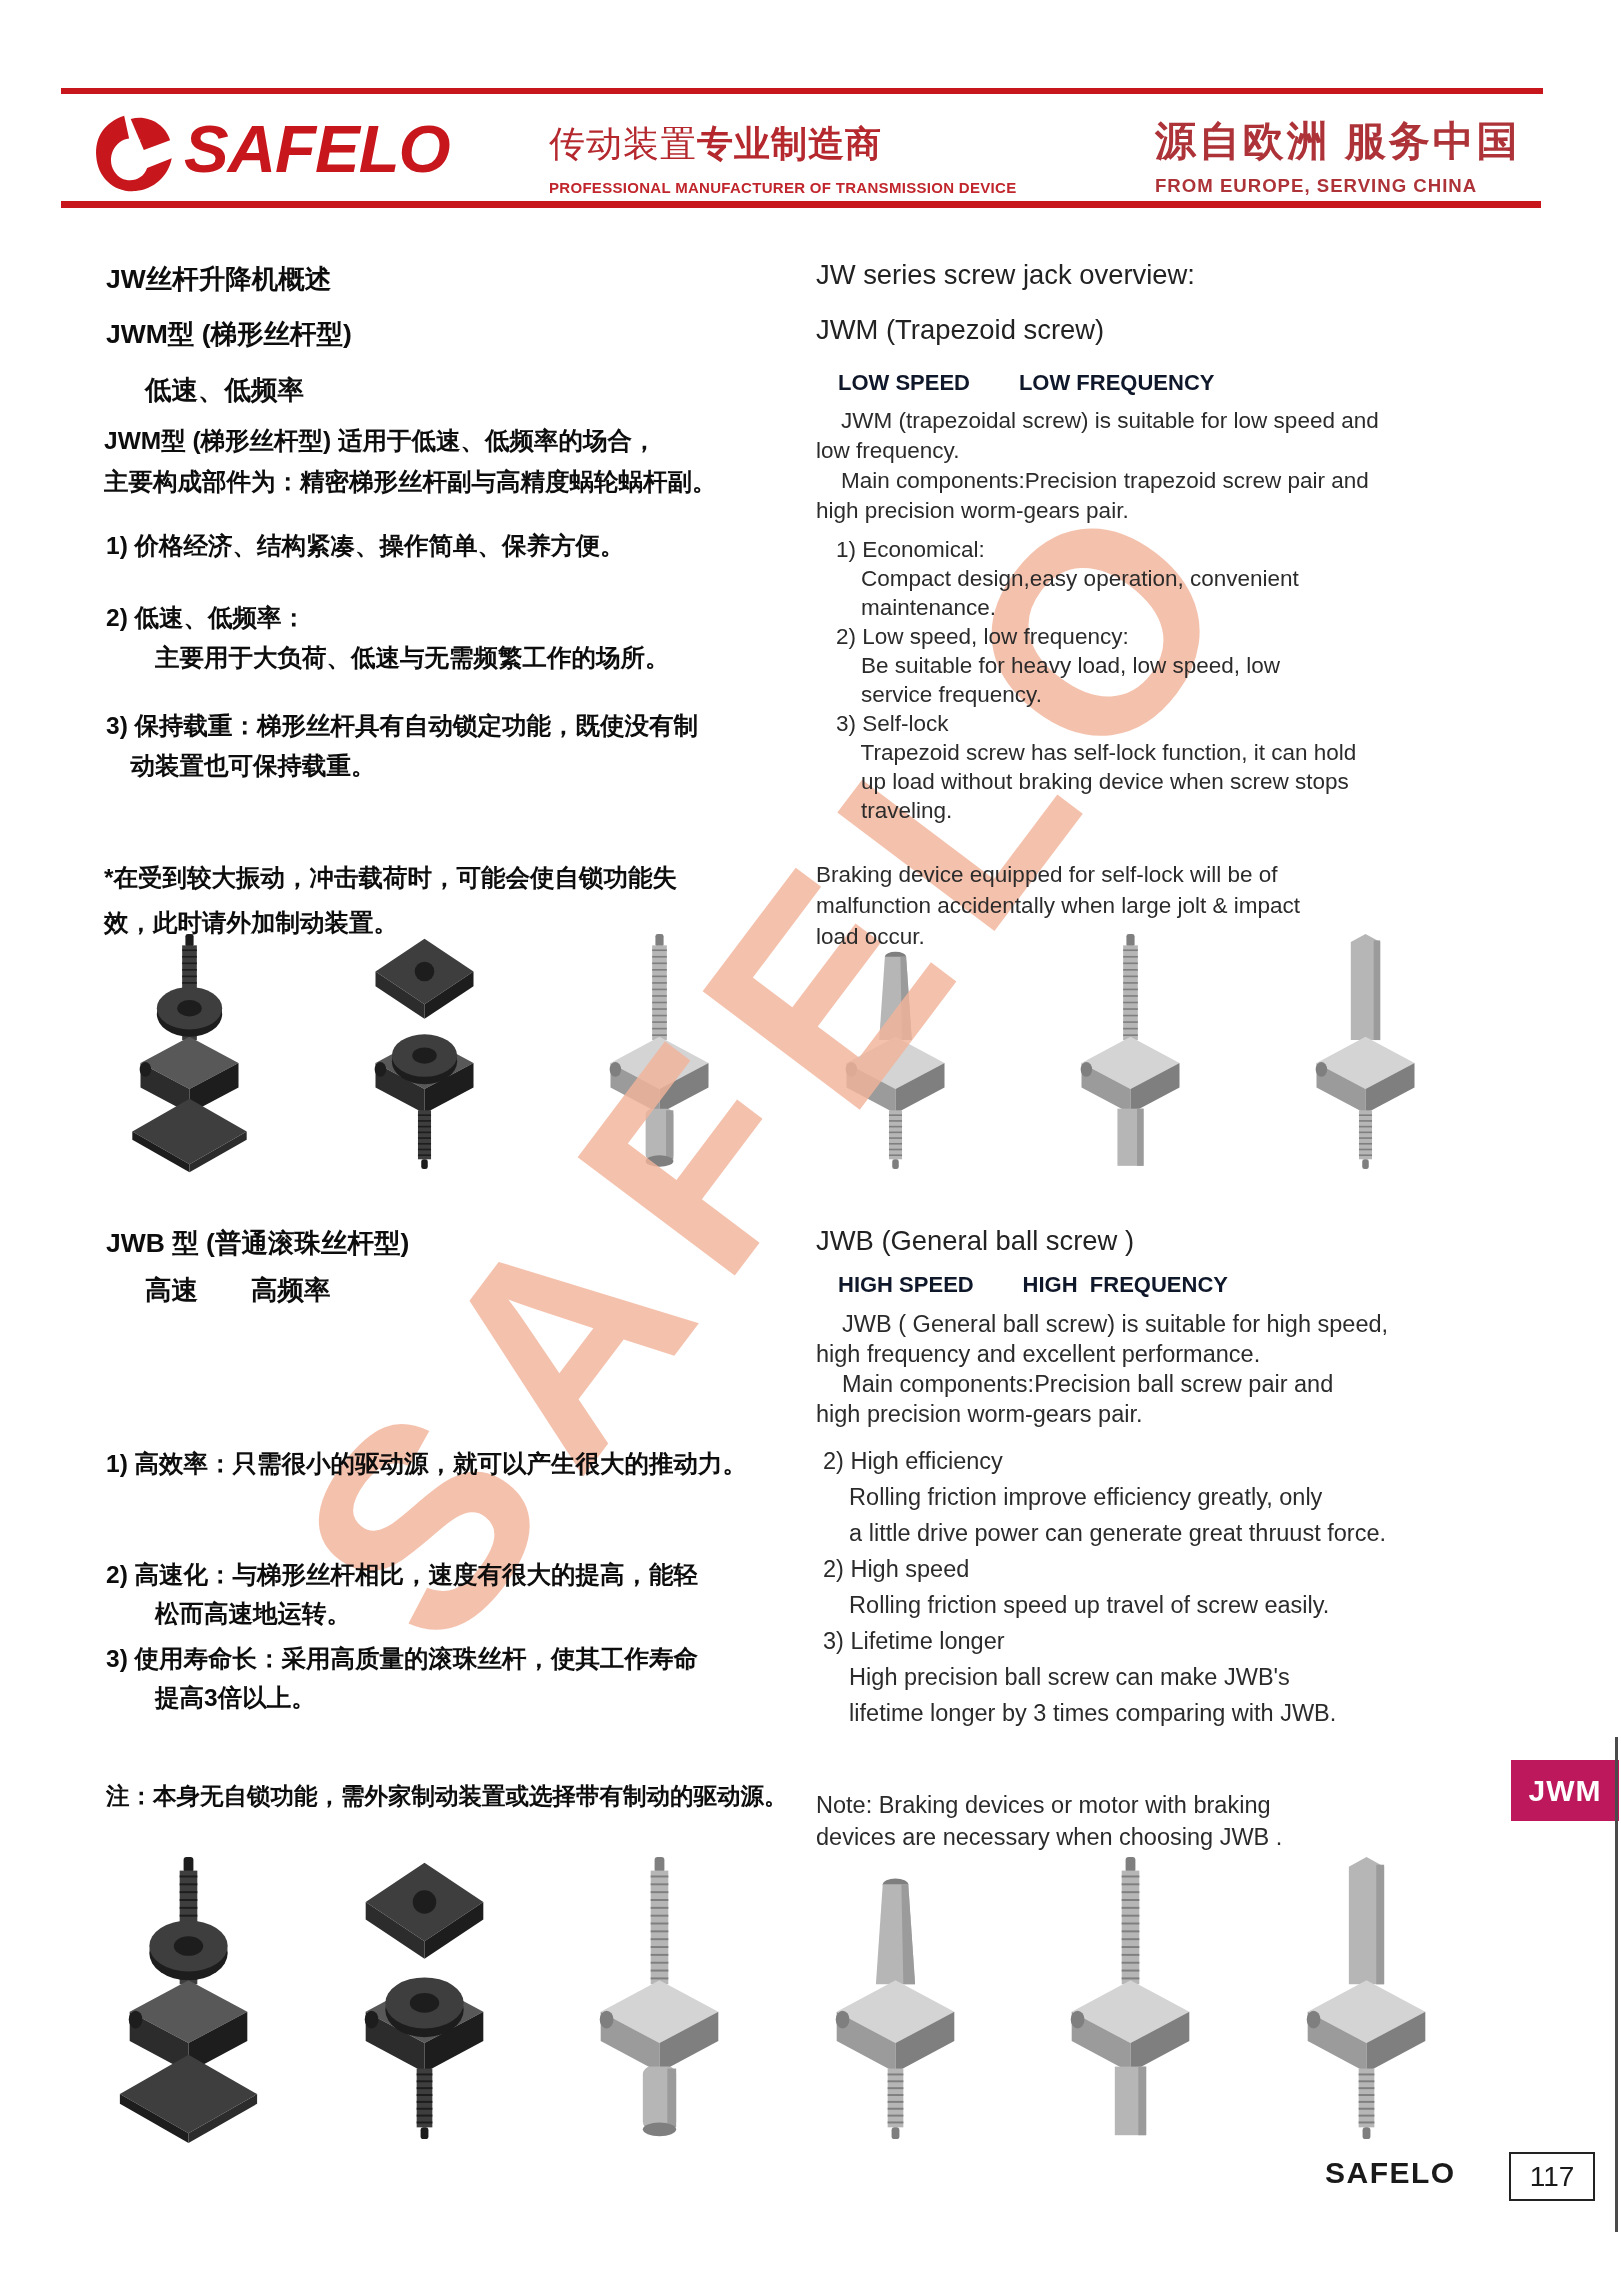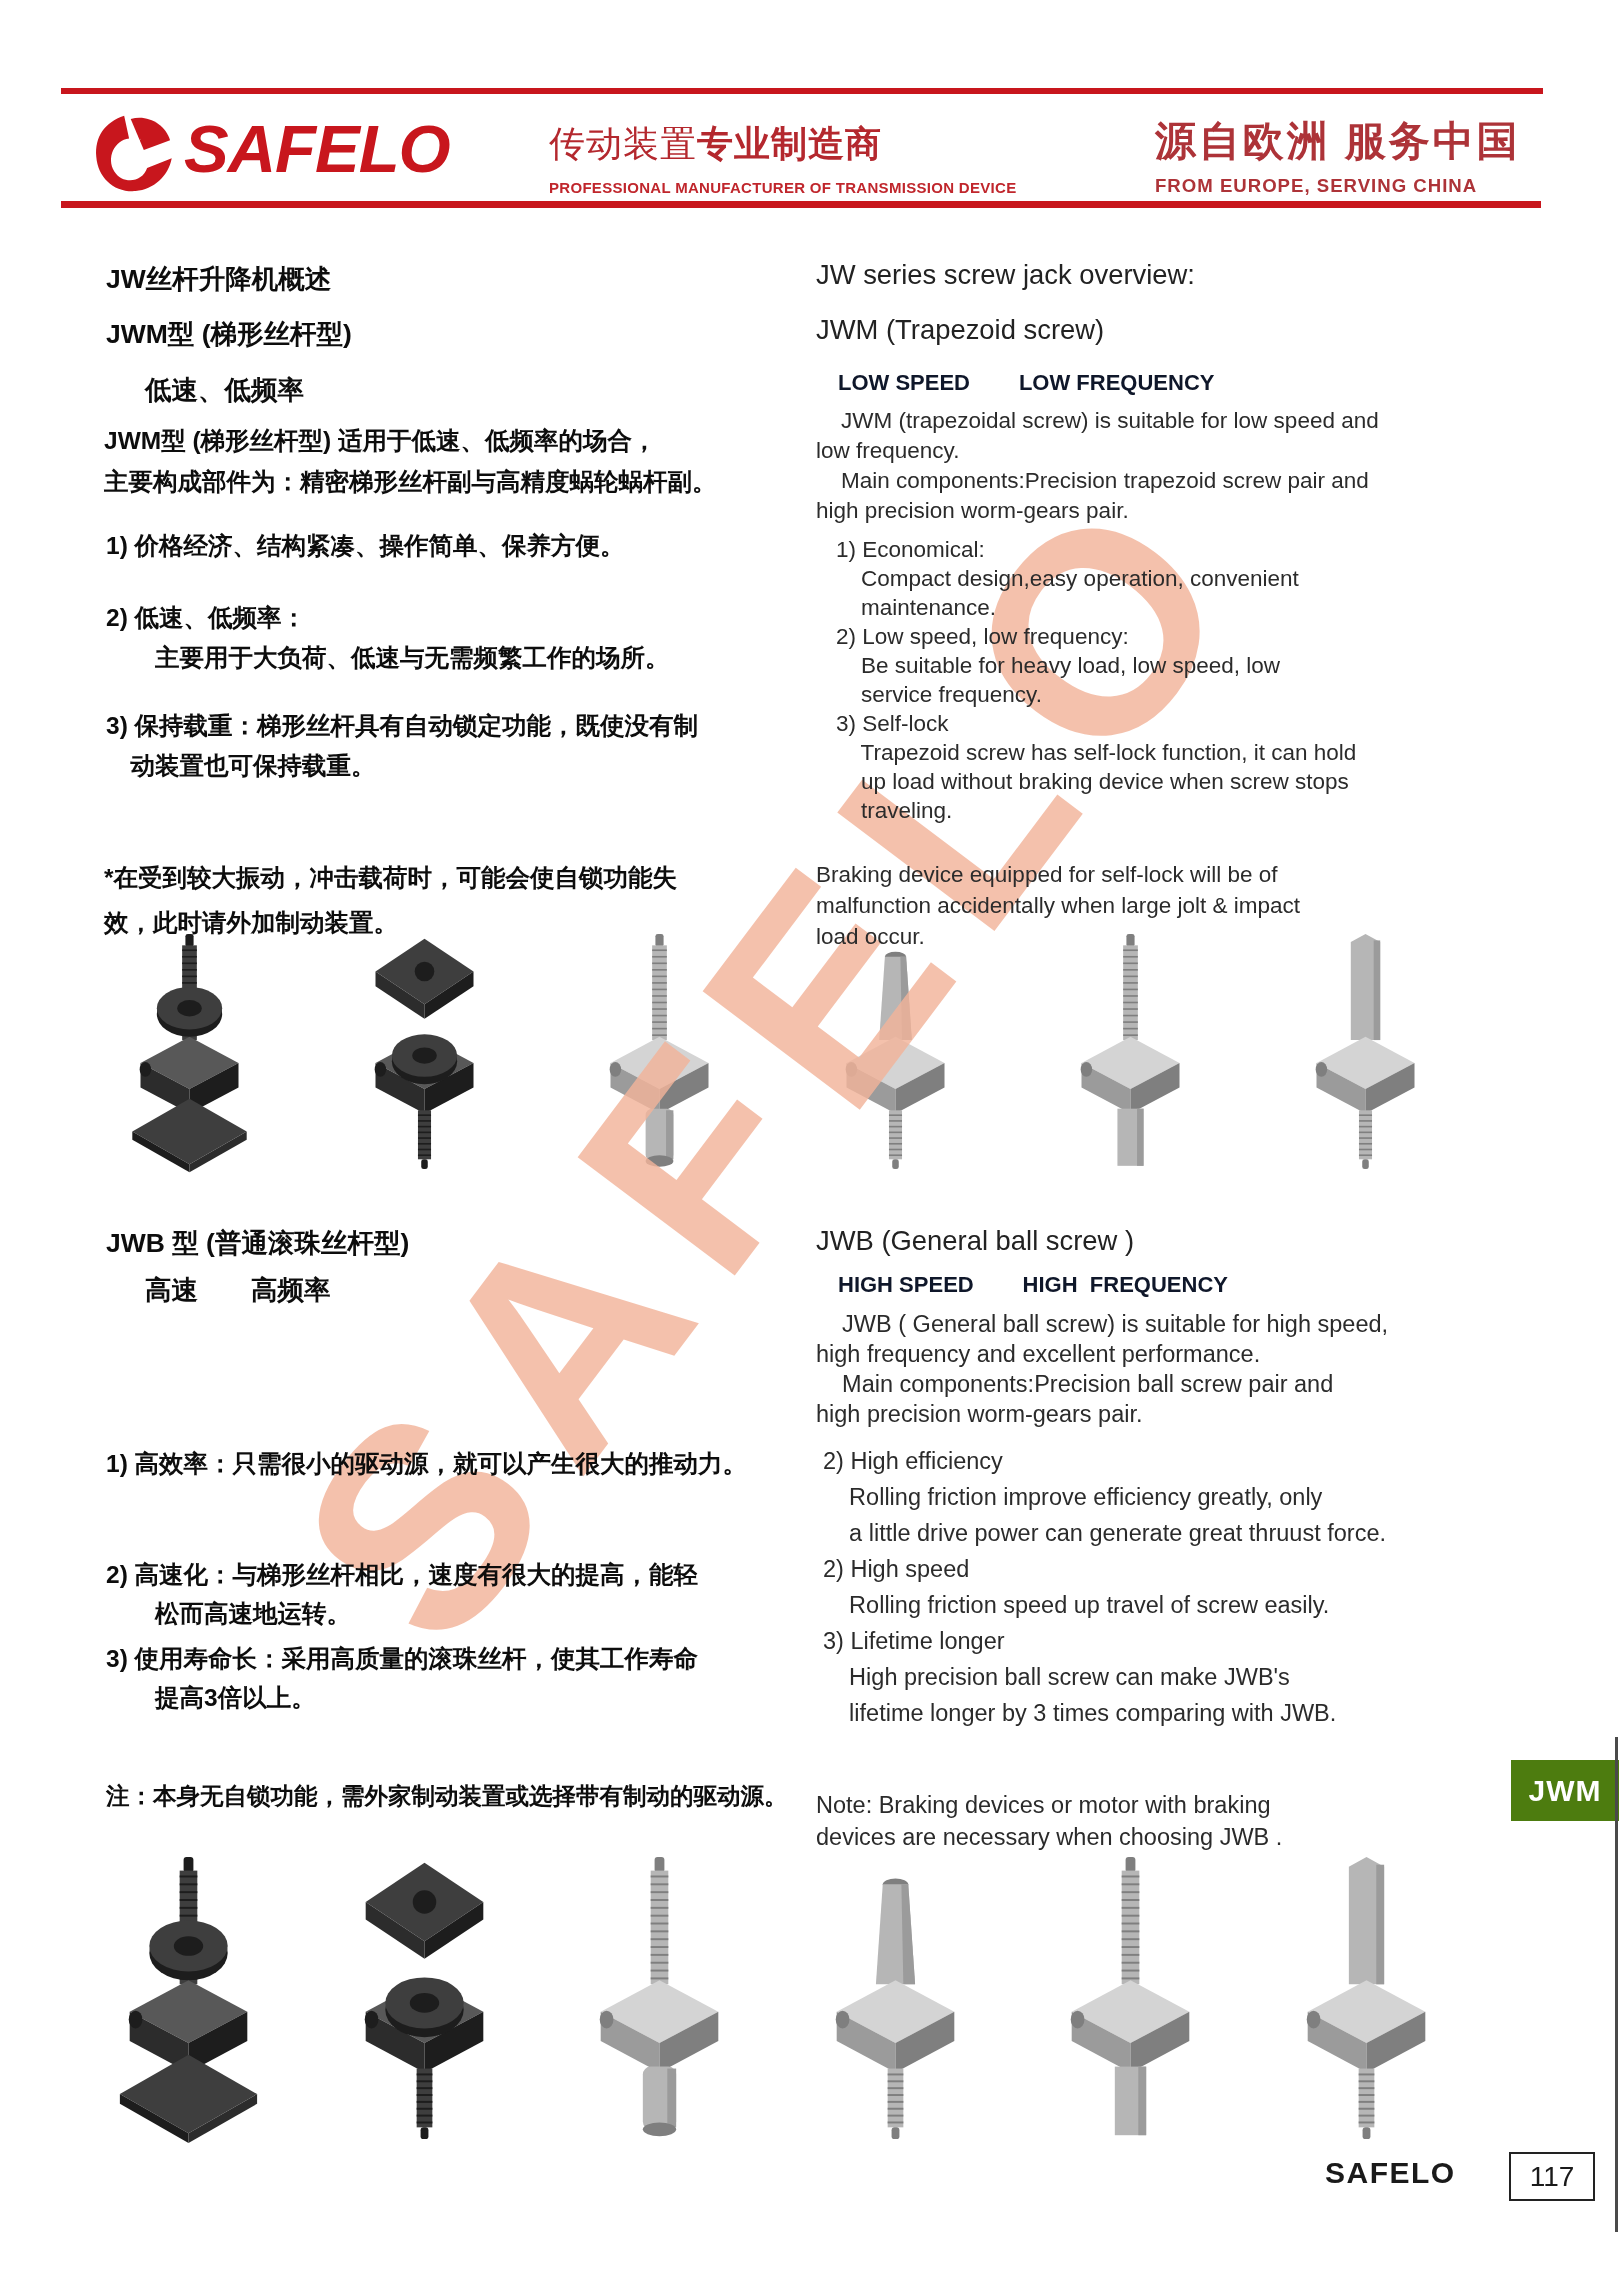--- a/index.html
+++ b/index.html
@@ -61,21 +61,21 @@
   .b-r2-list{left:823px;top:1443px;font-size:23.5px;}  .b-r2-list .ln{line-height:36px;}
   .b-r2-note{left:816px;top:1776px;font-size:23.5px;margin-top:13px;}  .b-r2-note .ln{line-height:32px;}
   
   .jack-row{position:absolute;display:flex;justify-content:space-between;z-index:0;}
   .row1{left:116px;top:929px;width:1323px;height:247px;}
   .row2{left:110px;top:1851px;width:1335px;height:296px;}
   .jack{width:147px;height:245px;}
   .row2 .jack{width:157px;height:294px;}
   .jack svg{width:100%;height:100%;}
   
-  .tab-jwm{position:absolute;left:1511px;top:1760px;width:108px;height:61px;background:#4d7c0f;
+  .tab-jwm{position:absolute;left:1511px;top:1760px;width:108px;height:61px;background:#be185d;
            color:#ffffff;font-weight:bold;font-size:30px;display:flex;align-items:center;
            justify-content:center;letter-spacing:1px;z-index:3;}
   .right-vline{position:absolute;left:1615px;top:1737px;width:2.9px;height:495px;background:#4a4a4a;z-index:3;}
   .footer-brand{position:absolute;left:1325px;top:2156px;font-size:30px;font-weight:bold;
                 letter-spacing:1.5px;color:#1a1a1a;z-index:3;}
   .footer-page{position:absolute;left:1509px;top:2152px;width:82px;height:45px;border:2.9px solid #222;
                display:flex;align-items:center;justify-content:center;font-size:28px;color:#1a1a1a;z-index:3;}
 </style>
 </head>
 <body>

